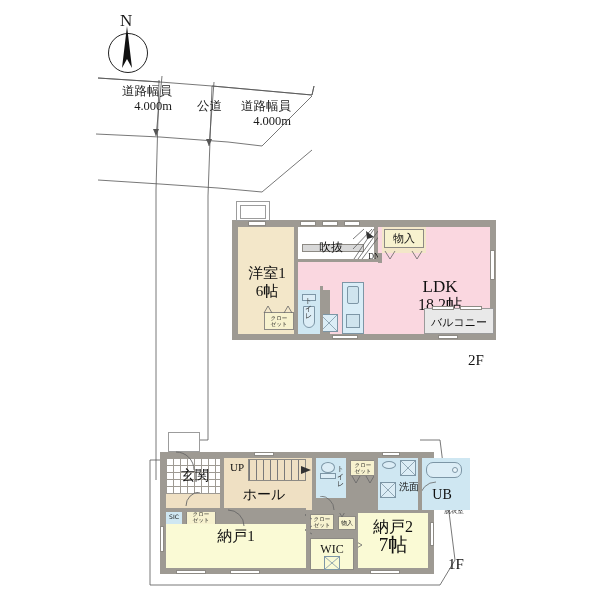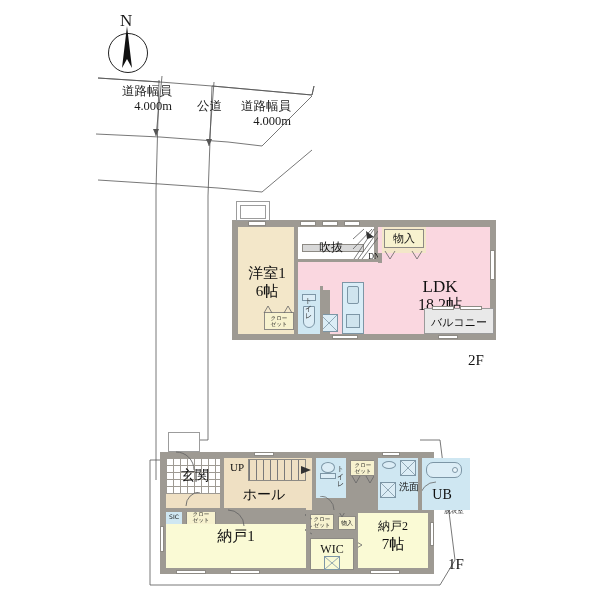--- a/index.html
+++ b/index.html
@@ -302,22 +302,22 @@
     <div class="fixture fix-round" style="left:292px;top:15px;width:6px;height:6px;background:#eaf5fa;"></div>
     <div class="lbl lbl-mid" style="left:262px;top:36px;width:40px;font-size:14px;font-family:'Liberation Serif',serif;">UB</div>
     <svg style="position:absolute;left:258px;top:28px;width:20px;height:20px;">
       <path d="M18,2 A16,16 0 0,0 2,18" stroke="#666" stroke-width="0.8" fill="none"></path>
     </svg>
 
     <div class="room c-yellow" style="left:6px;top:72px;width:140px;height:44px;"></div>
     <div class="lbl lbl-big" style="left:30px;top:76px;width:92px;font-size:15px;">納戸1</div>
 
     <div class="room c-yellow" style="left:198px;top:60px;width:70px;height:56px;"></div>
-    <div class="lbl lbl-big" style="left:200px;top:66px;width:66px;font-size:12px;">納戸2</div>
-    <div class="lbl lbl-big" style="left:200px;top:84px;width:66px;font-size:15px;">7帖</div>
+    <div class="lbl lbl-big" style="left:200px;top:66px;width:66px;font-size:16px;">納戸2</div>
+    <div class="lbl lbl-big" style="left:200px;top:84px;width:66px;font-size:19px;">7帖</div>
 
     <div class="closet-box" style="left:150px;top:62px;width:24px;height:16px;">
       <span>クロー</span>
       <span>ゼット</span>
     </div>
     <svg style="position:absolute;left:144px;top:58px;width:10px;height:26px;">
       <g stroke="#666" stroke-width="0.8" fill="none">
           <path d="M8,1 L1,5 L8,9"></path>
           <path d="M8,16 L1,20 L8,24"></path>
         </g>

